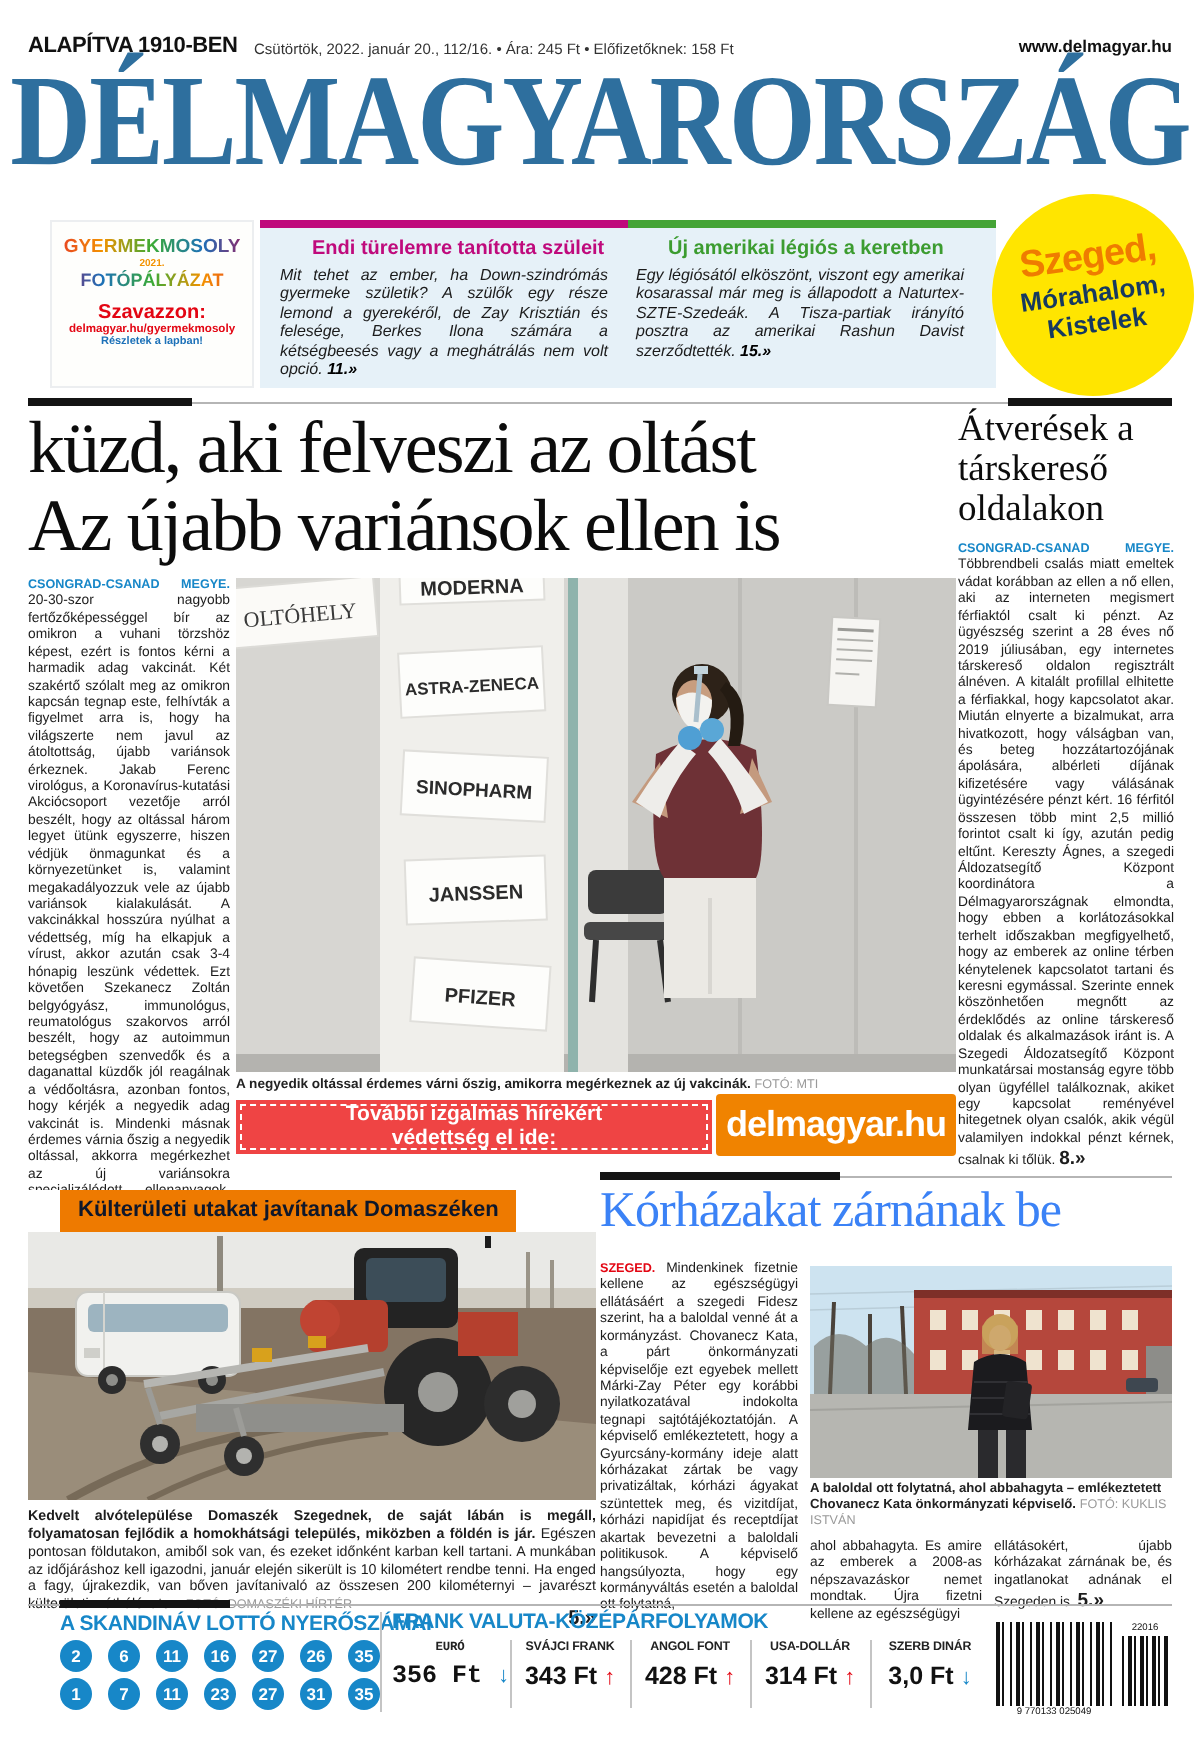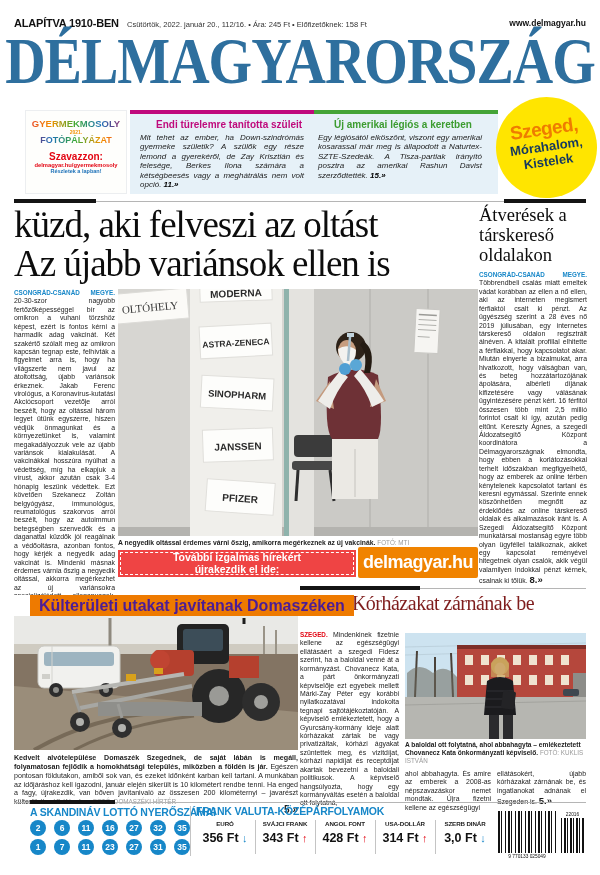--- a/index.html
+++ b/index.html
@@ -73,29 +73,29 @@
   
   .promo-blue{left:118px;top:550px;width:238px;height:27px;background:#ef4444;}
   .promo-blue .inner{position:absolute;inset:2px;border:1.5px dashed #fff;
        display:flex;flex-direction:column;align-items:center;justify-content:center;
        color:#fff;font-weight:bold;font-size:10.5px;line-height:1.12;}
   .promo-orange{left:358px;top:547px;width:120px;height:31px;background:#f08300;border-radius:2px;
        display:flex;align-items:center;justify-content:center;color:#fff;font-weight:bold;font-size:18px;letter-spacing:-0.5px;}
 
   
   .dom-label{left:30px;top:595px;height:21px;line-height:21px;padding:0 9px;background:#ee7a00;
-             color:#4c1d95;font-weight:bold;font-size:16px;z-index:3;}
+             color:#0f172a;font-weight:bold;font-size:11px;z-index:3;}
   .photo-dom{left:14px;top:616px;width:284px;height:134px;}
   .capt-dom{left:14px;top:754px;width:284px;height:62px;font-size:7.1px;line-height:1.25;
             text-align:justify;color:#1c1c1c;}
   .capt-dom .pg{position:absolute;right:0;bottom:0;font-weight:bold;font-size:10px;background:#fff;padding-left:4px;}
 
   
   .hosp-headline{left:300px;top:592px;width:286px;font-family:"Liberation Serif",serif;
-                 font-size:20px;letter-spacing:-0.5px;color:#7f1d1d;text-align:center;}
+                 font-size:25px;letter-spacing:-0.5px;color:#3b82f6;}
   .redlead{font-weight:bold;color:#e30613;font-size:6.3px;}
   .hosp-col1{left:300px;top:631px;width:99px;height:180px;}
   .photo-hosp{left:405px;top:633px;width:181px;height:106px;}
   .capt-hosp{left:405px;top:741px;width:181px;font-size:6.6px;line-height:1.2;color:#222;}
   .hosp-col2{left:405px;top:770px;width:86px;height:56px;}
   .hosp-col3{left:497px;top:770px;width:89px;height:56px;}
 
   
   .lotto-title{left:30px;top:806px;font-size:10.5px;font-weight:bold;color:#1787c8;letter-spacing:-0.2px;}
   .lotto-ball{position:absolute;width:16px;height:16px;border-radius:50%;background:#1787c8;
@@ -239,21 +239,21 @@
       <rect x="229" y="44" width="7" height="4" fill="#c2d3dc"></rect>
     </g>
   </svg>
   <div class="abs caption capt-main">
     <b>A negyedik oltással érdemes várni őszig, amikorra megérkeznek az új vakcinák.</b> <span class="credit">FOTÓ: MTI</span>
   </div>
 
   <div class="abs promo-blue">
     <div class="inner">
       <div>További izgalmas hírekért</div>
-      <div>újrakezdik el ide:</div>
+      <div>védettség el ide:</div>
     </div>
   </div>
   <div class="abs promo-orange">delmagyar.hu</div>
 
   <div class="abs rightcol-h">Átverések a társkereső oldalakon</div>
   <div class="abs bodycol rightcol">
     <span class="leadin">CSONGRÁD-CSANÁD MEGYE.</span><span> Többrendbeli csalás miatt emeltek vádat korábban az ellen a nő ellen, aki az interneten megismert férfiaktól csalt ki pénzt. Az ügyészség szerint a 28 éves nő 2019 júliusában, egy internetes társkereső oldalon regisztrált álnéven. A kitalált profillal elhitette a férfiakkal, hogy kapcsolatot akar. Miután elnyerte a bizalmukat, arra hivatkozott, hogy válságban van, és beteg hozzátartozójának ápolására, albérleti díjának kifizetésére vagy válásának ügyintézésére pénzt kért. 16 férfitól összesen több mint 2,5 millió forintot csalt ki így, azután pedig eltűnt. Kereszty Ágnes, a szegedi Áldozatsegítő Központ koordinátora a Délmagyarországnak elmondta, hogy ebben a korlátozásokkal terhelt időszakban megfigyelhető, hogy az emberek az online térben kénytelenek kapcsolatot tartani és keresni egymással. Szerinte ennek köszönhetően megnőtt az érdeklődés az online társkereső oldalak és alkalmazások iránt is. A Szegedi Áldozatsegítő Központ munkatársai mostanság egyre több olyan ügyféllel találkoznak, akiket egy kapcsolat reményével hitegetnek olyan csalók, akik végül valamilyen indokkal pénzt kérnek, csalnak ki tőlük. </span><span class="bigref">8.»</span>
   </div>
 
   <div class="abs dom-label">Külterületi utakat javítanak Domaszéken</div>
@@ -379,35 +379,35 @@
   <div class="abs grayrule" style="left:14px;top:802px;width:572px;"></div>
   <div class="abs blackbar" style="left:30px;top:800px;width:85px;"></div>
 
   <div class="abs lotto-title">A SKANDINÁV LOTTÓ NYERŐSZÁMAI</div>
   <div>
     <span class="lotto-ball" style="left:30px;top:820px;">2</span>
     <span class="lotto-ball" style="left:54px;top:820px;">6</span>
     <span class="lotto-ball" style="left:78px;top:820px;">11</span>
     <span class="lotto-ball" style="left:102px;top:820px;">16</span>
     <span class="lotto-ball" style="left:126px;top:820px;">27</span>
-    <span class="lotto-ball" style="left:150px;top:820px;">32</span>
+    <span class="lotto-ball" style="left:150px;top:820px;">26</span>
     <span class="lotto-ball" style="left:174px;top:820px;">35</span>
     <span class="lotto-ball" style="left:30px;top:839px;">1</span>
     <span class="lotto-ball" style="left:54px;top:839px;">7</span>
     <span class="lotto-ball" style="left:78px;top:839px;">11</span>
     <span class="lotto-ball" style="left:102px;top:839px;">23</span>
     <span class="lotto-ball" style="left:126px;top:839px;">27</span>
     <span class="lotto-ball" style="left:150px;top:839px;">31</span>
     <span class="lotto-ball" style="left:174px;top:839px;">35</span>
   </div>
 
   <div class="vdiv" style="left:190px;top:806px;height:50px;"></div>
   <div class="abs curr-title">FRANK VALUTA-KÖZÉPÁRFOLYAMOK</div>
 
-  <div class="curr-cell" style="left:196px;">
+  <div class="curr-cell" style="left:196px;font-family:Liberation Mono, monospace;">
     <div class="curr-name">EURÓ</div>
     <div class="curr-val"><span>356 Ft</span> <span class="arr down">↓</span></div>
   </div>
   <div class="vdiv" style="left:255px;top:820px;height:34px;"></div>
   <div class="curr-cell" style="left:256px;">
     <div class="curr-name">SVÁJCI FRANK</div>
     <div class="curr-val"><span>343 Ft</span> <span class="arr up">↑</span></div>
   </div>
   <div class="vdiv" style="left:315px;top:820px;height:34px;"></div>
   <div class="curr-cell" style="left:316px;">

